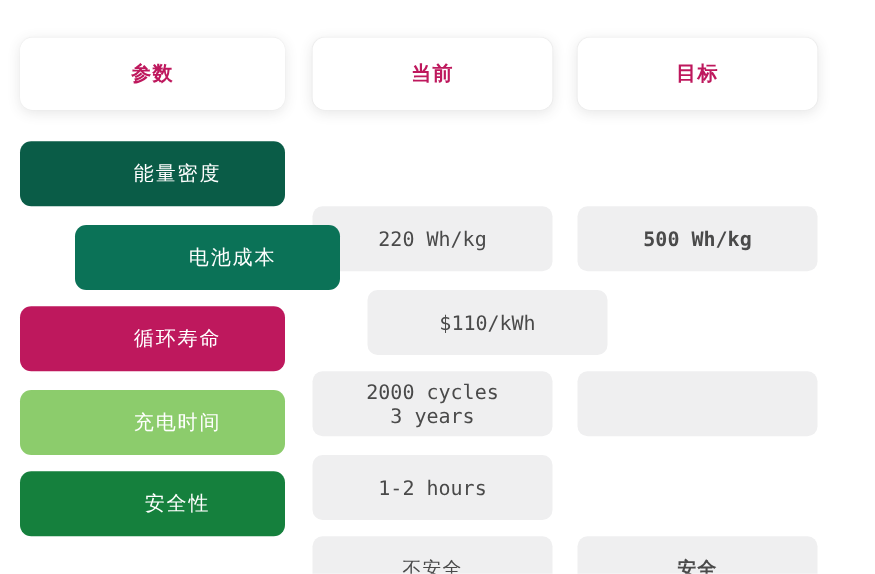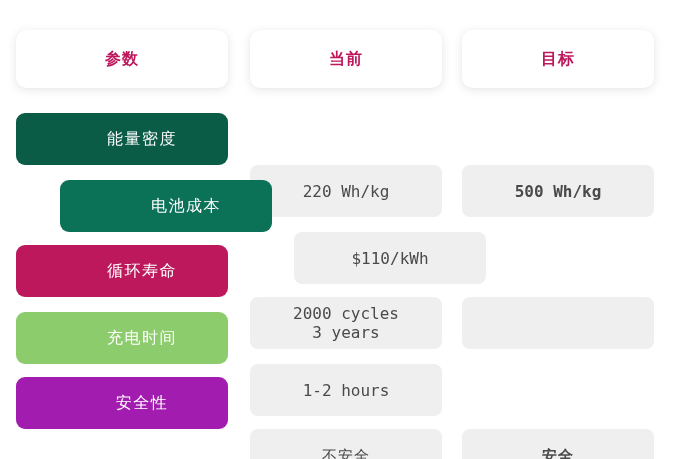--- a/index.html
+++ b/index.html
@@ -149,21 +149,21 @@
     <div class="cell label-cell col-param" style="background: rgb(140, 204, 108);">
       <span class="glow" style="background: rgb(140, 204, 108);"></span>
       <span>充电时间</span>
     </div>
     <div class="cell value-cell col-cur">
       <span class="value-line">1-2 hours</span>
     </div>
   </div>
 
   <div class="row" style="top:377px;">
-    <div class="cell label-cell col-param" style="background: #a21caf;">
+    <div class="cell label-cell col-param" style="background: #15803d;">
       <span class="glow" style="background: rgb(108, 192, 74);"></span>
       <span>安全性</span>
     </div>
     <div class="cell value-cell cjk col-cur">
       <span class="value-line">不安全</span>
     </div>
     <div class="cell value-cell cjk col-tgt">
       <span class="value-line">安全</span>
     </div>
   </div>

